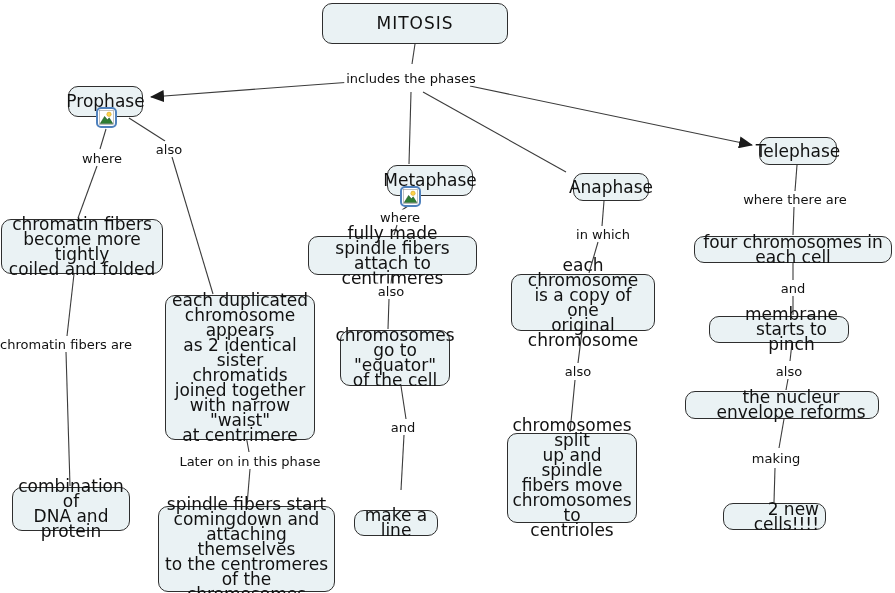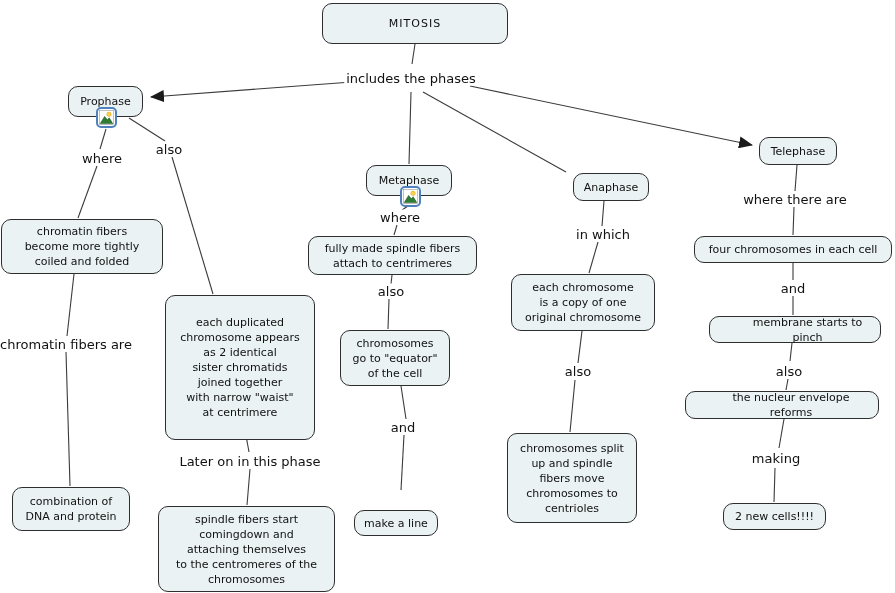--- a/index.html
+++ b/index.html
@@ -11,21 +11,21 @@
     overflow:hidden;
   }
   #wires{position:absolute;left:0;top:0;width:895px;height:593px;z-index:1;}
   .node{
     position:absolute;
     box-sizing:border-box;
     background:#eaf2f4;
     border:1px solid #2e2e2e;
     border-radius:10px;
     color:#111;
-    font-size:11px;
+    font-size:17px;
     line-height:15px;
     text-align:center;
     white-space:pre-line;
     display:flex;
     align-items:center;
     justify-content:center;
     padding:3px 6px;
     z-index:2;
   }
   .edge-label{
@@ -91,21 +91,21 @@
       <line x1="793" y1="296" x2="793" y2="315"></line>
       <line x1="792" y1="343" x2="790" y2="361"></line>
       <line x1="788" y1="379" x2="786" y2="390"></line>
       <line x1="784" y1="419" x2="779" y2="448"></line>
       <line x1="775" y1="468" x2="774" y2="502"></line>
     </g>
   </svg>
 
   <div class="node root-node" style="left:322px;top:3px;width:186px;height:41px;">MITOSIS</div>
   <div class="node" style="left:68px;top:86px;width:75px;height:31px;">Prophase</div>
-  <div class="node" style="left:366px;top:165px;width:86px;height:31px;">Metaphase</div>
+  <div class="node" style="left:387px;top:165px;width:86px;height:31px;">Metaphase</div>
   <div class="node" style="left:567px;top:173px;width:76px;height:28px;margin-left:6px;">Anaphase</div>
   <div class="node" style="left:759px;top:137px;width:78px;height:28px;">Telephase</div>
 
   <div class="node" style="left:1px;top:219px;width:162px;height:55px;">chromatin fibers
 become more tightly
 coiled and folded</div>
   <div class="node" style="left:12px;top:487px;width:118px;height:44px;">combination of
 DNA and protein</div>
   <div class="node" style="left:165px;top:295px;width:150px;height:145px;">each duplicated
 chromosome appears
@@ -130,23 +130,23 @@
   <div class="node" style="left:511px;top:274px;width:144px;height:57px;">each chromosome
 is a copy of one
 original chromosome</div>
   <div class="node" style="left:507px;top:433px;width:130px;height:90px;">chromosomes split
 up and spindle
 fibers move
 chromosomes to
 centrioles</div>
 
   <div class="node" style="left:694px;top:236px;width:198px;height:27px;">four chromosomes in each cell</div>
-  <div class="node" style="left:709px;top:316px;width:172px;height:27px;padding-left:31px;">membrane starts to pinch</div>
+  <div class="node" style="left:709px;top:316px;width:140px;height:27px;padding-left:31px;">membrane starts to pinch</div>
   <div class="node" style="left:685px;top:391px;width:194px;height:28px;padding-left:24px;">the nucleur envelope reforms</div>
-  <div class="node" style="left:723px;top:503px;width:103px;height:27px;">2 new cells!!!!</div>
+  <div class="node" style="left:723px;top:503px;width:103px;height:27px;text-align:right;">2 new cells!!!!</div>
 
   <span class="edge-label" style="left:411px;top:78px;text-align:right;">includes the phases</span>
   <span class="edge-label" style="left:102px;top:158px;">where</span>
   <span class="edge-label" style="left:169px;top:149px;">also</span>
   <span class="edge-label" style="left:66px;top:344px;">chromatin fibers are</span>
   <span class="edge-label" style="left:250px;top:461px;">Later on in this phase</span>
   <span class="edge-label" style="left:400px;top:217px;">where</span>
   <span class="edge-label" style="left:391px;top:291px;">also</span>
   <span class="edge-label" style="left:403px;top:427px;">and</span>
   <span class="edge-label" style="left:603px;top:234px;">in which</span>

